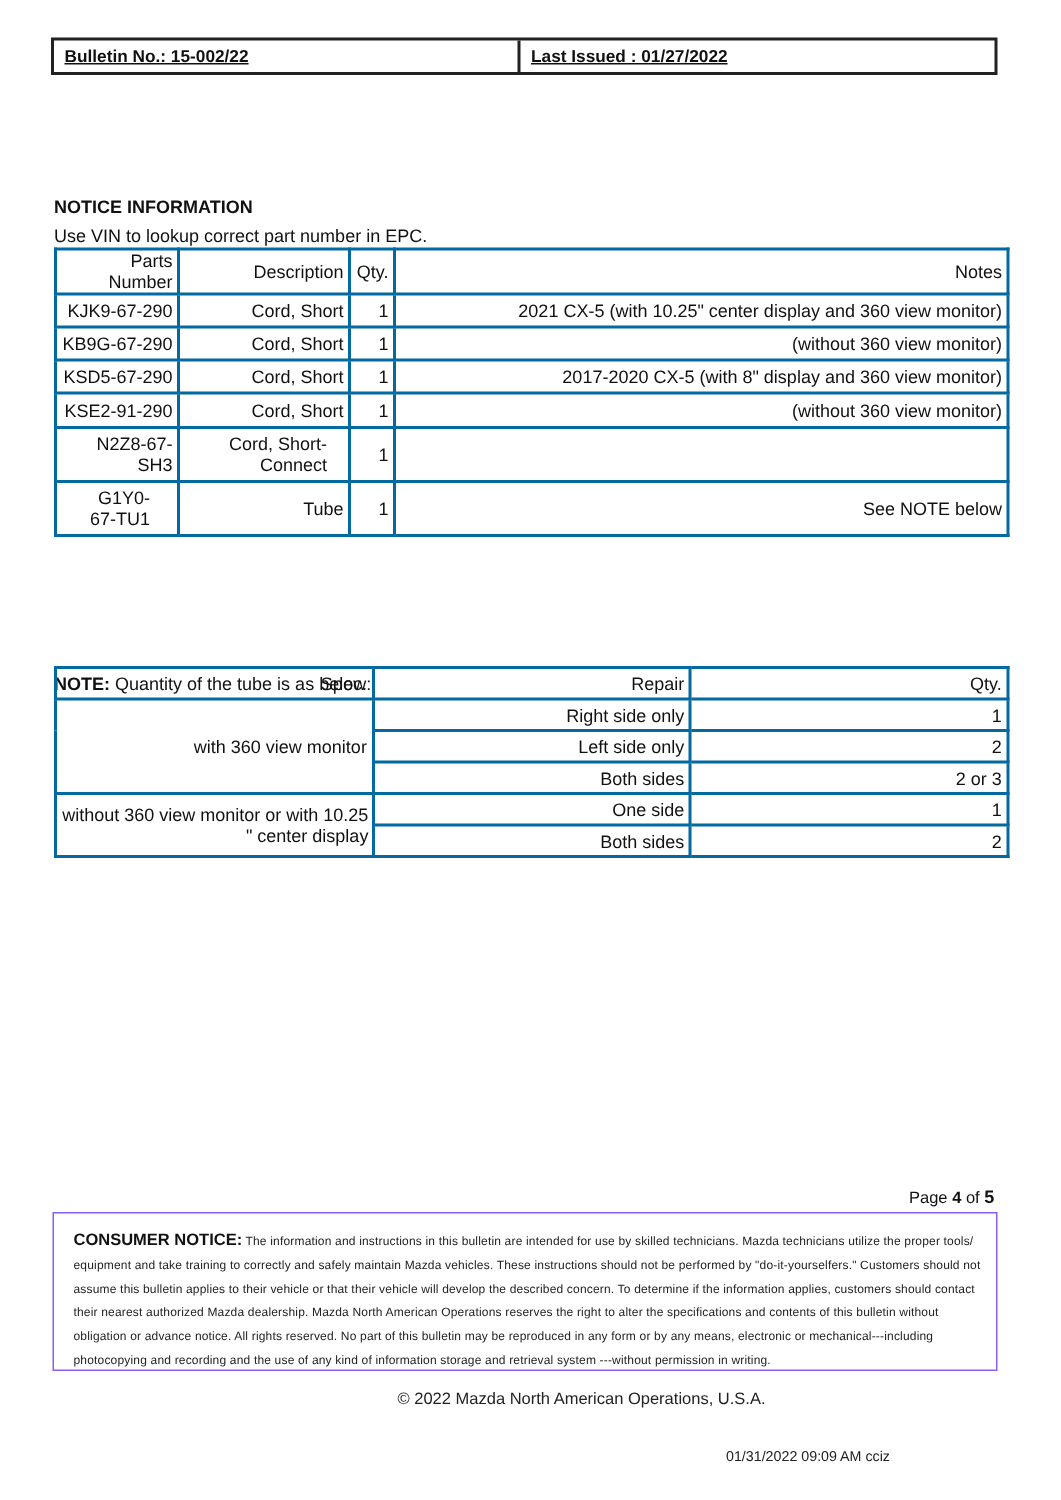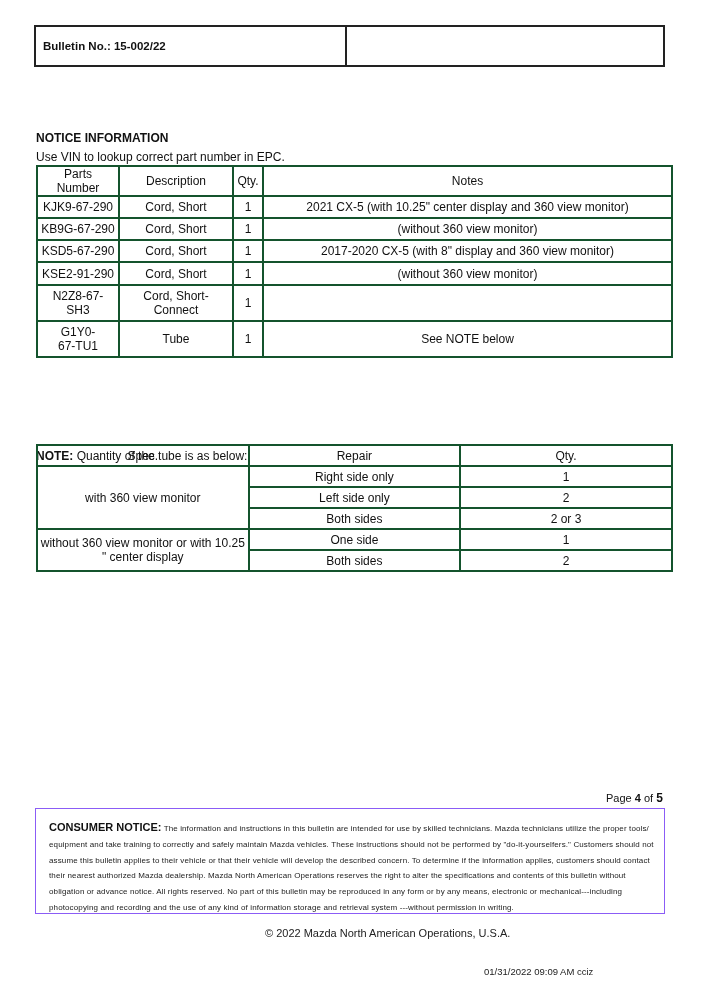--- a/index.html
+++ b/index.html
@@ -1,37 +1,37 @@
 <!DOCTYPE html>
 <html><head>
 <meta charset="utf-8">
 <style>
   * { box-sizing: border-box; margin: 0; padding: 0; }
   html, body { width: 707px; height: 1000px; background: #ffffff; overflow: hidden; }
   body { position: relative; font-family: "Liberation Sans", sans-serif; color: #111; }
 
   .header-box {
-    position: absolute; left: 34px; top: 25px; width: 631px; height: 42px;
-    border: 2px solid #222; display: flex;
+    position: absolute; left: 34px; top: 25px; width: 631px; height: 25px;
+    border: 2px solid #222; display: flex; text-decoration: underline;
   }
   .header-cell {
     font-size: 11.5px; font-weight: bold; display: flex; align-items: center; padding-left: 7px;
   }
   .header-cell.left { width: 311px; border-right: 2px solid #222; }
   .header-cell.right { flex: 1; }
 
   .section-title {
     position: absolute; left: 36px; top: 131px; font-size: 12px; font-weight: bold;
   }
   .section-sub {
     position: absolute; left: 36px; top: 150px; font-size: 12px; text-align: center;
   }
 
   table { border-collapse: collapse; position: absolute; table-layout: fixed; }
-  td, th { border: 2px solid #14532d; font-size: 12px; font-weight: normal; text-align: center; vertical-align: middle; line-height: 14px; padding: 0 3px; }
+  td, th { border: 2px solid #0369a1; font-size: 12px; font-weight: normal; text-align: right; vertical-align: middle; line-height: 14px; padding: 0 3px; }
 
   .parts-table { left: 36px; top: 165px; width: 635px; }
   .parts-table col.c1 { width: 82px; }
   .parts-table col.c2 { width: 114px; }
   .parts-table col.c3 { width: 30px; }
   .parts-table col.c4 { width: 409px; }
 
   .note-label {
     position: absolute; left: 36px; top: 449px; font-size: 12px;
   }
@@ -58,20 +58,21 @@
   }
   .printed {
     position: absolute; left: 484px; top: 966px; font-size: 9.5px; color: #222;
   }
 </style>
 </head>
 <body>
 
 <div class="header-box">
   <div class="header-cell left">Bulletin No.: 15-002/22</div>
+  <div class="header-cell right">Last Issued : 01/27/2022</div>
 </div>
 
 <div class="section-title">NOTICE INFORMATION</div>
 <div class="section-sub">Use VIN to lookup correct part number in EPC.</div>
 
 <table class="parts-table">
   <colgroup>
       <col class="c1">
       <col class="c2">
       <col class="c3">

